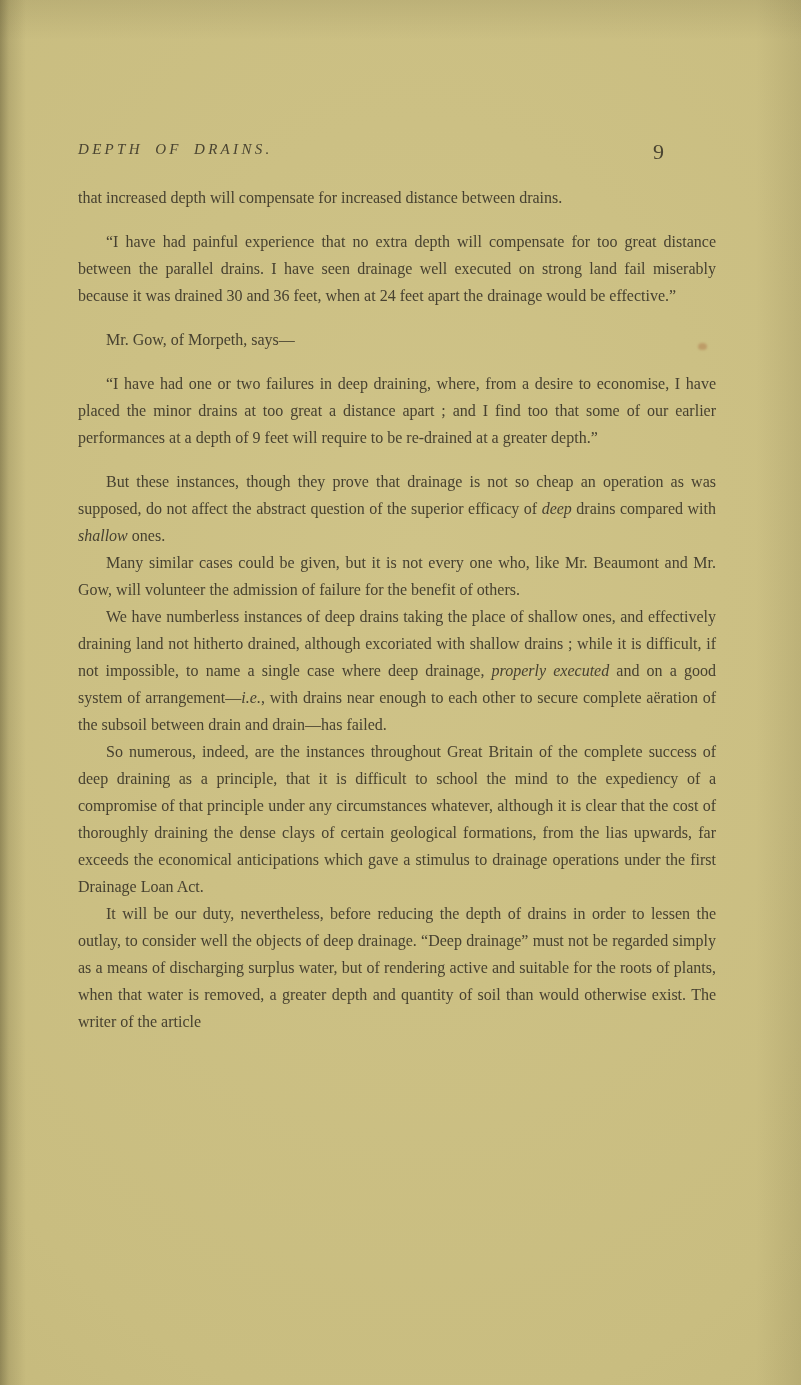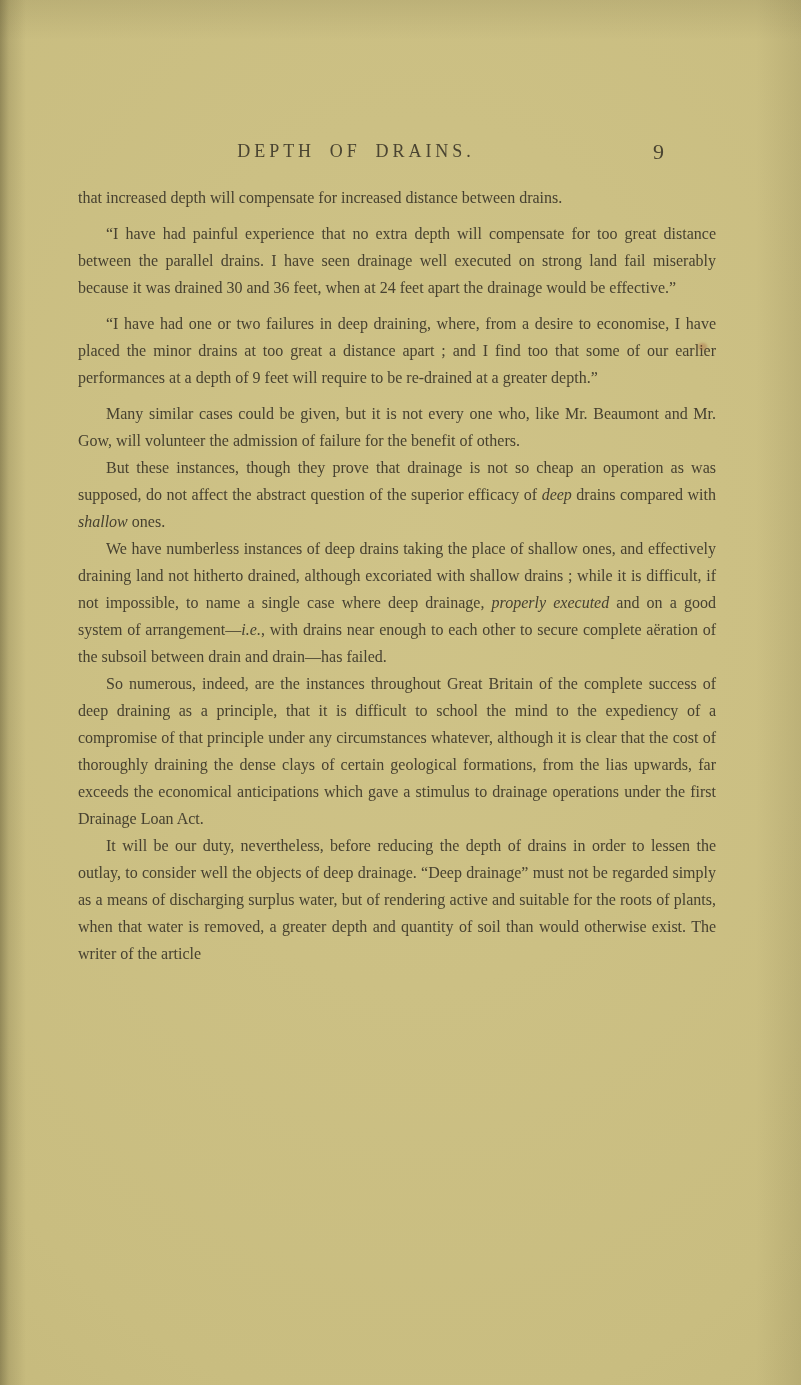--- a/index.html
+++ b/index.html
@@ -21,26 +21,26 @@
   }
   .running-head {
     position: absolute;
     top: 141px;
     left: 78px;
     width: 638px;
     height: 30px;
   }
   .running-head .title {
     display: block;
-    text-align: center;
     padding-right: 82px; 
-    font-size: 18px;
+    font-size: 15px;
     letter-spacing: 0.22em;
     word-spacing: 0.35em;
     color: #4a4431;
+    font-style: italic;
   }
   .running-head .folio {
     position: absolute;
     right: 52px;
     top: -2px;
     font-size: 22px;
     color: #4a4431;
   }
   .page-body {
     position: absolute;
@@ -53,21 +53,21 @@
     text-align: justify;
   }
   .para {
     margin: 0;
     text-indent: 28px;
   }
   .para.continuation {
     text-indent: 0;
   }
   .para.quote {
-    margin: 9px 0;
+    margin: 17px 0;
   }
   .it {
     font-style: italic;
   }
   .blemish {
     position: absolute;
     left: 698px;
     top: 343px;
     width: 9px;
     height: 7px;
@@ -82,22 +82,23 @@
 <div class="page">
   <div class="running-head">
     <span class="title">DEPTH OF DRAINS.</span>
     <span class="folio">9</span>
   </div>
 
   <main class="page-body">
 
   <p class="para continuation"><span>that increased depth will compensate for increased distance between drains.</span></p>
       <p class="para quote"><span>“I have had painful experience that no extra depth will compensate for too great distance between the parallel drains.  I have seen drainage well executed on strong land fail miserably because it was drained 30 and 36 feet, when at 24 feet apart the drainage would be effective.”</span></p>
+      <p class="para body"><span>Mr. Gow, of Morpeth, says—</span></p>
       <p class="para quote"><span>“I have had one or two failures in deep draining, where, from a desire to economise, I have placed the minor drains at too great a distance apart ; and I find too that some of our earlier performances at a depth of 9 feet will require to be re-drained at a greater depth.”</span></p>
+      <p class="para body"><span>But these instances, though they prove that drainage is not so cheap an operation as was supposed, do not affect the abstract question of the superior efficacy of </span><span class="it">deep</span><span> drains compared with </span><span class="it">shallow</span><span> ones.</span></p>
       <p class="para body"><span>Many similar cases could be given, but it is not every one who, like Mr. Beaumont and Mr. Gow, will volunteer the admission of failure for the benefit of others.</span></p>
-      <p class="para body"><span>But these instances, though they prove that drainage is not so cheap an operation as was supposed, do not affect the abstract question of the superior efficacy of </span><span class="it">deep</span><span> drains compared with </span><span class="it">shallow</span><span> ones.</span></p>
       <p class="para body"><span>We have numberless instances of deep drains taking the place of shallow ones, and effectively draining land not hitherto drained, although excoriated with shallow drains ; while it is difficult, if not impossible, to name a single case where deep drainage, </span><span class="it">properly executed</span><span> and on a good system of arrangement—</span><span class="it">i.e.</span><span>, with drains near enough to each other to secure complete aëration of the subsoil between drain and drain—has failed.</span></p>
       <p class="para body"><span>So numerous, indeed, are the instances throughout Great Britain of the complete success of deep draining as a principle, that it is difficult to school the mind to the expediency of a compromise of that principle under any circumstances whatever, although it is clear that the cost of thoroughly draining the dense clays of certain geological formations, from the lias upwards, far exceeds the economical anticipations which gave a stimulus to drainage operations under the first Drainage Loan Act.</span></p>
       <p class="para body"><span>It will be our duty, nevertheless, before reducing the depth of drains in order to lessen the outlay, to consider well the objects of deep drainage.  “Deep drainage” must not be regarded simply as a means of discharging surplus water, but of rendering active and suitable for the roots of plants, when that water is removed, a greater depth and quantity of soil than would otherwise exist.  The writer of the article</span></p>
     </main>
 
   <span class="blemish"></span>
 </div>
 
 </body></html>

